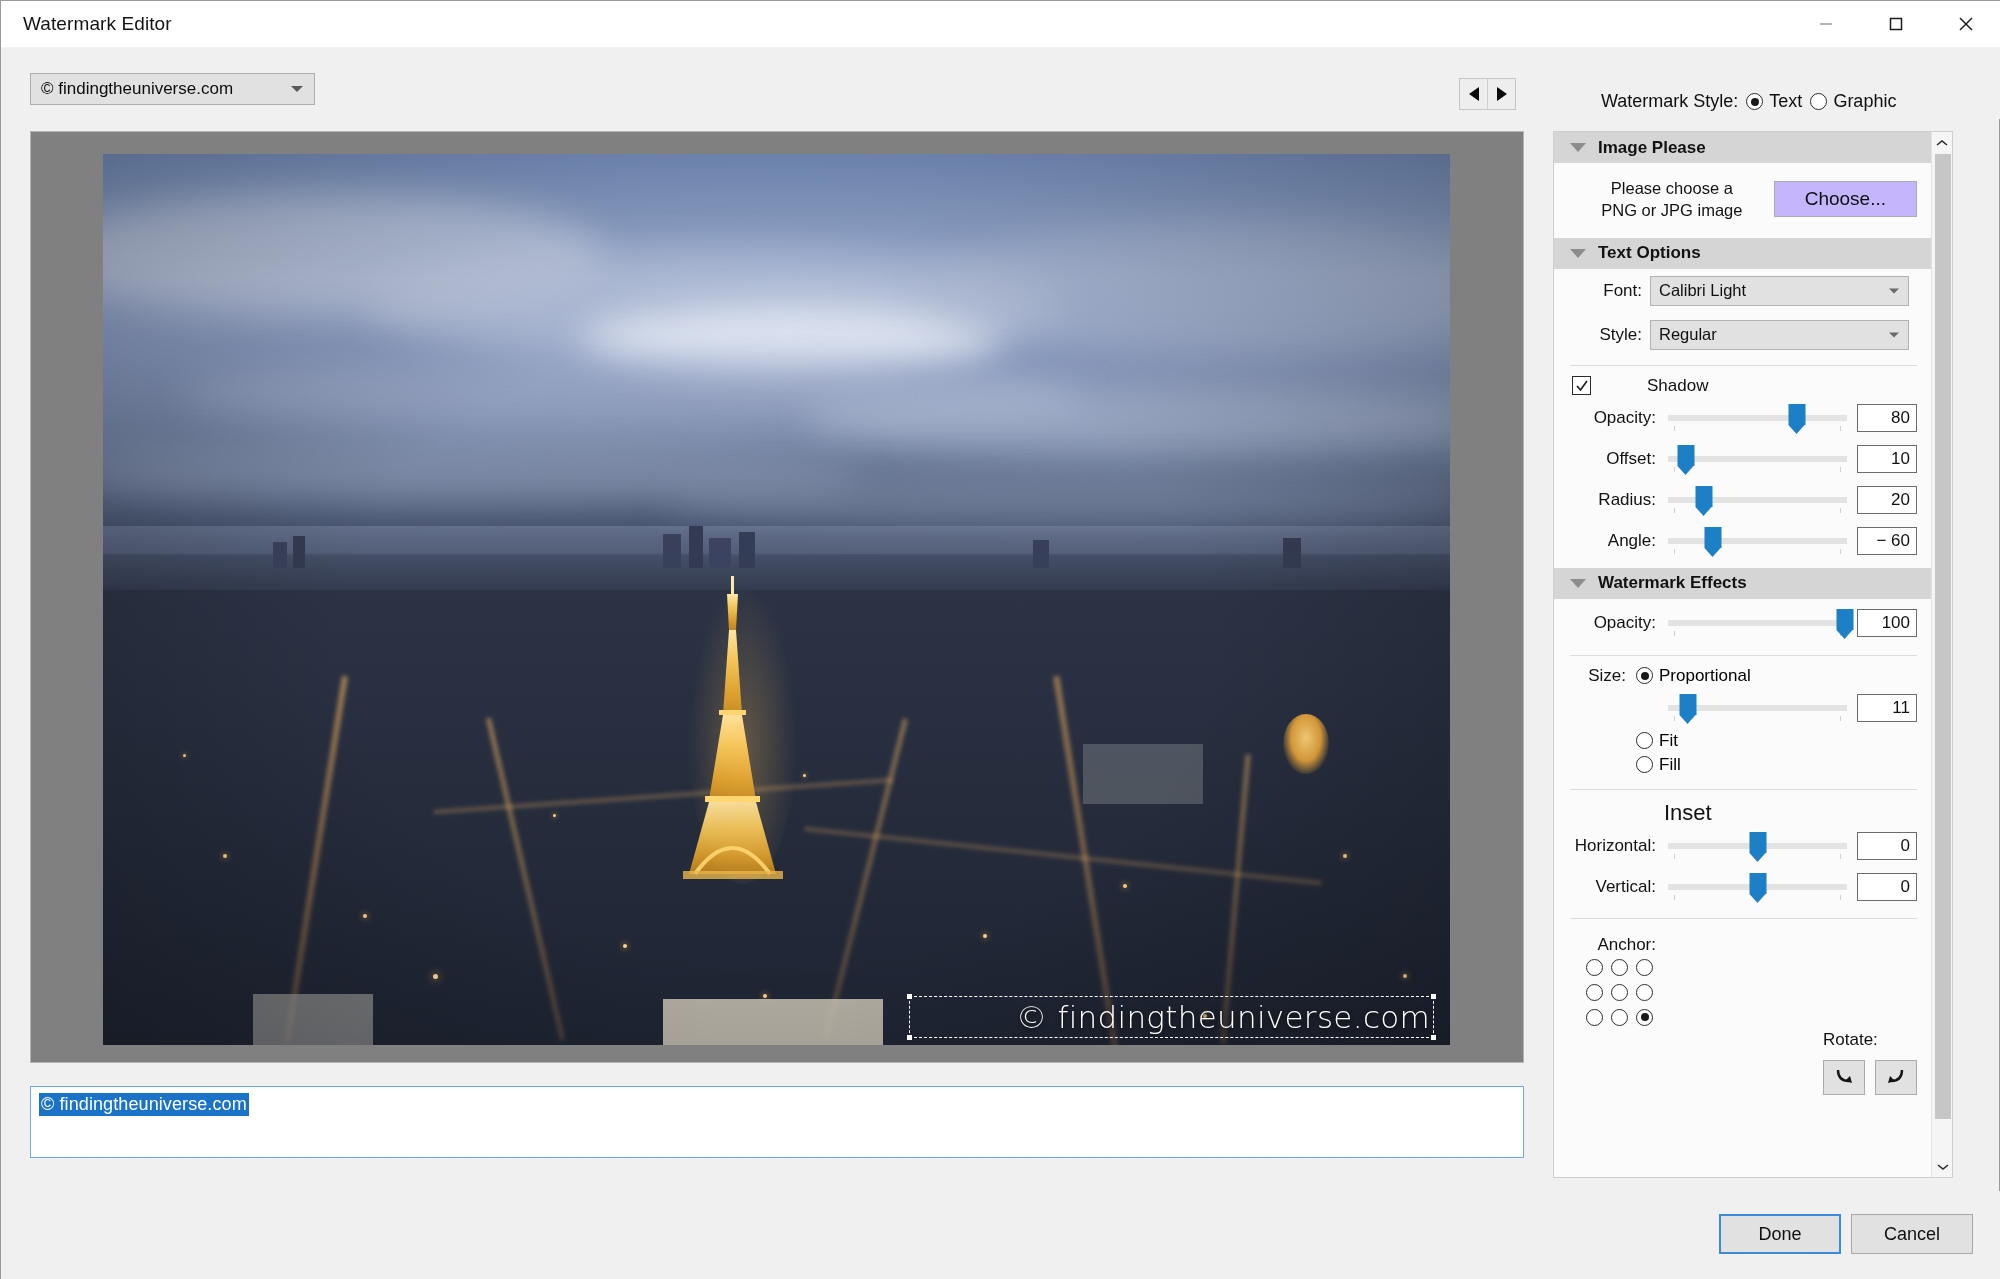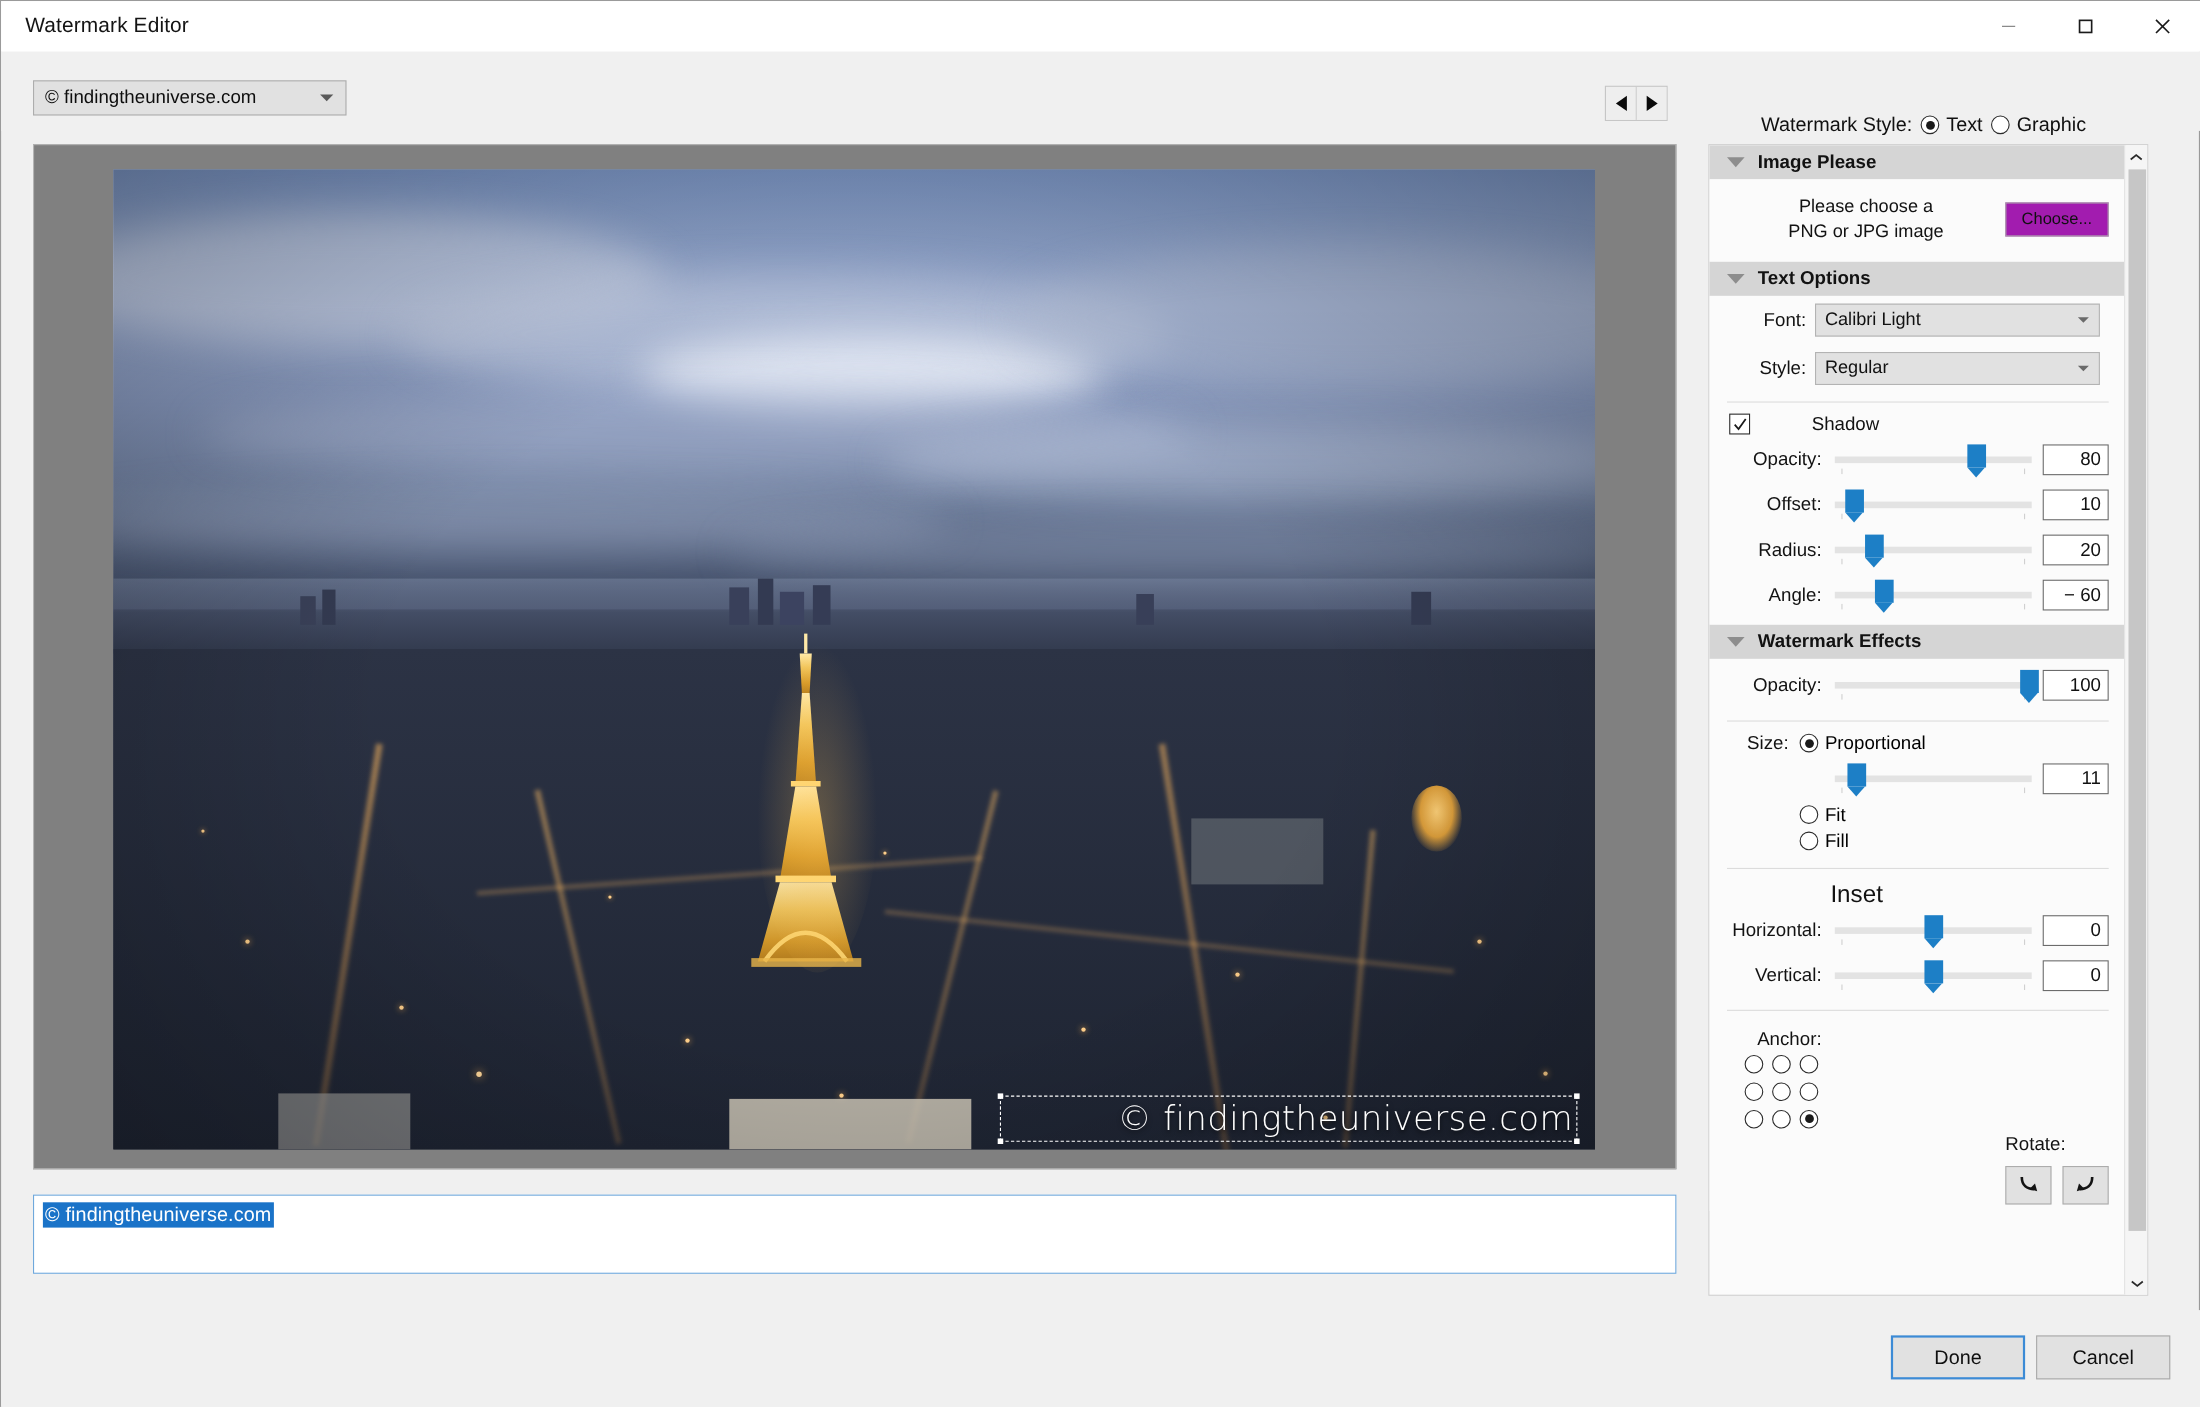--- a/index.html
+++ b/index.html
@@ -53,21 +53,21 @@
   }
   .navbtn {
     width: 28px; height: 30px; display: flex; align-items: center; justify-content: center;
     background: #eeeeee;
   }
   .navbtn + .navbtn { border-left: 1px solid #cfcfcf; }
   .tri-l { width: 0; height: 0; border-top: 7px solid transparent; border-bottom: 7px solid transparent; border-right: 10px solid #0a0a0a; }
   .tri-r { width: 0; height: 0; border-top: 7px solid transparent; border-bottom: 7px solid transparent; border-left: 10px solid #0a0a0a; }
 
   .wmstyle {
-    position: absolute; left: 1600px; top: 102px;
+    position: absolute; left: 1600px; top: 90px;
     display: flex; align-items: center; gap: 8px;
     font-size: 18px; color: #101010;
   }
   .radio {
     width: 17px; height: 17px; border-radius: 50%;
     border: 1.6px solid #2b2b2b; background: #fff;
     display: inline-flex; align-items: center; justify-content: center;
     flex: none;
   }
   .radio.on::after { content: ""; width: 8px; height: 8px; border-radius: 50%; background: #1a1a1a; }
@@ -133,22 +133,22 @@
   }
   .sectionhdr .tri {
     width: 0; height: 0; border-left: 8px solid transparent; border-right: 8px solid transparent;
     border-top: 9px solid #8d8d8d;
   }
   .sectbody { background: #fbfbfb; }
 
   .imgopts { display: flex; align-items: center; padding: 14px 16px 16px 16px; }
   .imgopts .msg { flex: 1; text-align: center; font-size: 16.5px; color: #121212; line-height: 1.35; }
   .btn {
-    background: #a21caf; border: 1px solid #acacac; font-size: 15px; color: #101010;
-    padding: 6px 14px;
+    background: #c4b5fd; border: 1px solid #acacac; font-size: 19px; color: #101010;
+    padding: 6px 30px;
   }
 
   .row { display: flex; align-items: center; padding: 0 16px; height: 38px; }
   .lbl { font-size: 17px; color: #121212; text-align: right; }
   .dd {
     background: #e1e1e1; border: 1px solid #b3b3b3; height: 30px;
     display: flex; align-items: center; padding-left: 8px;
     font-size: 16.5px; color: #111; position: relative;
   }
   .dd .caret2 {

